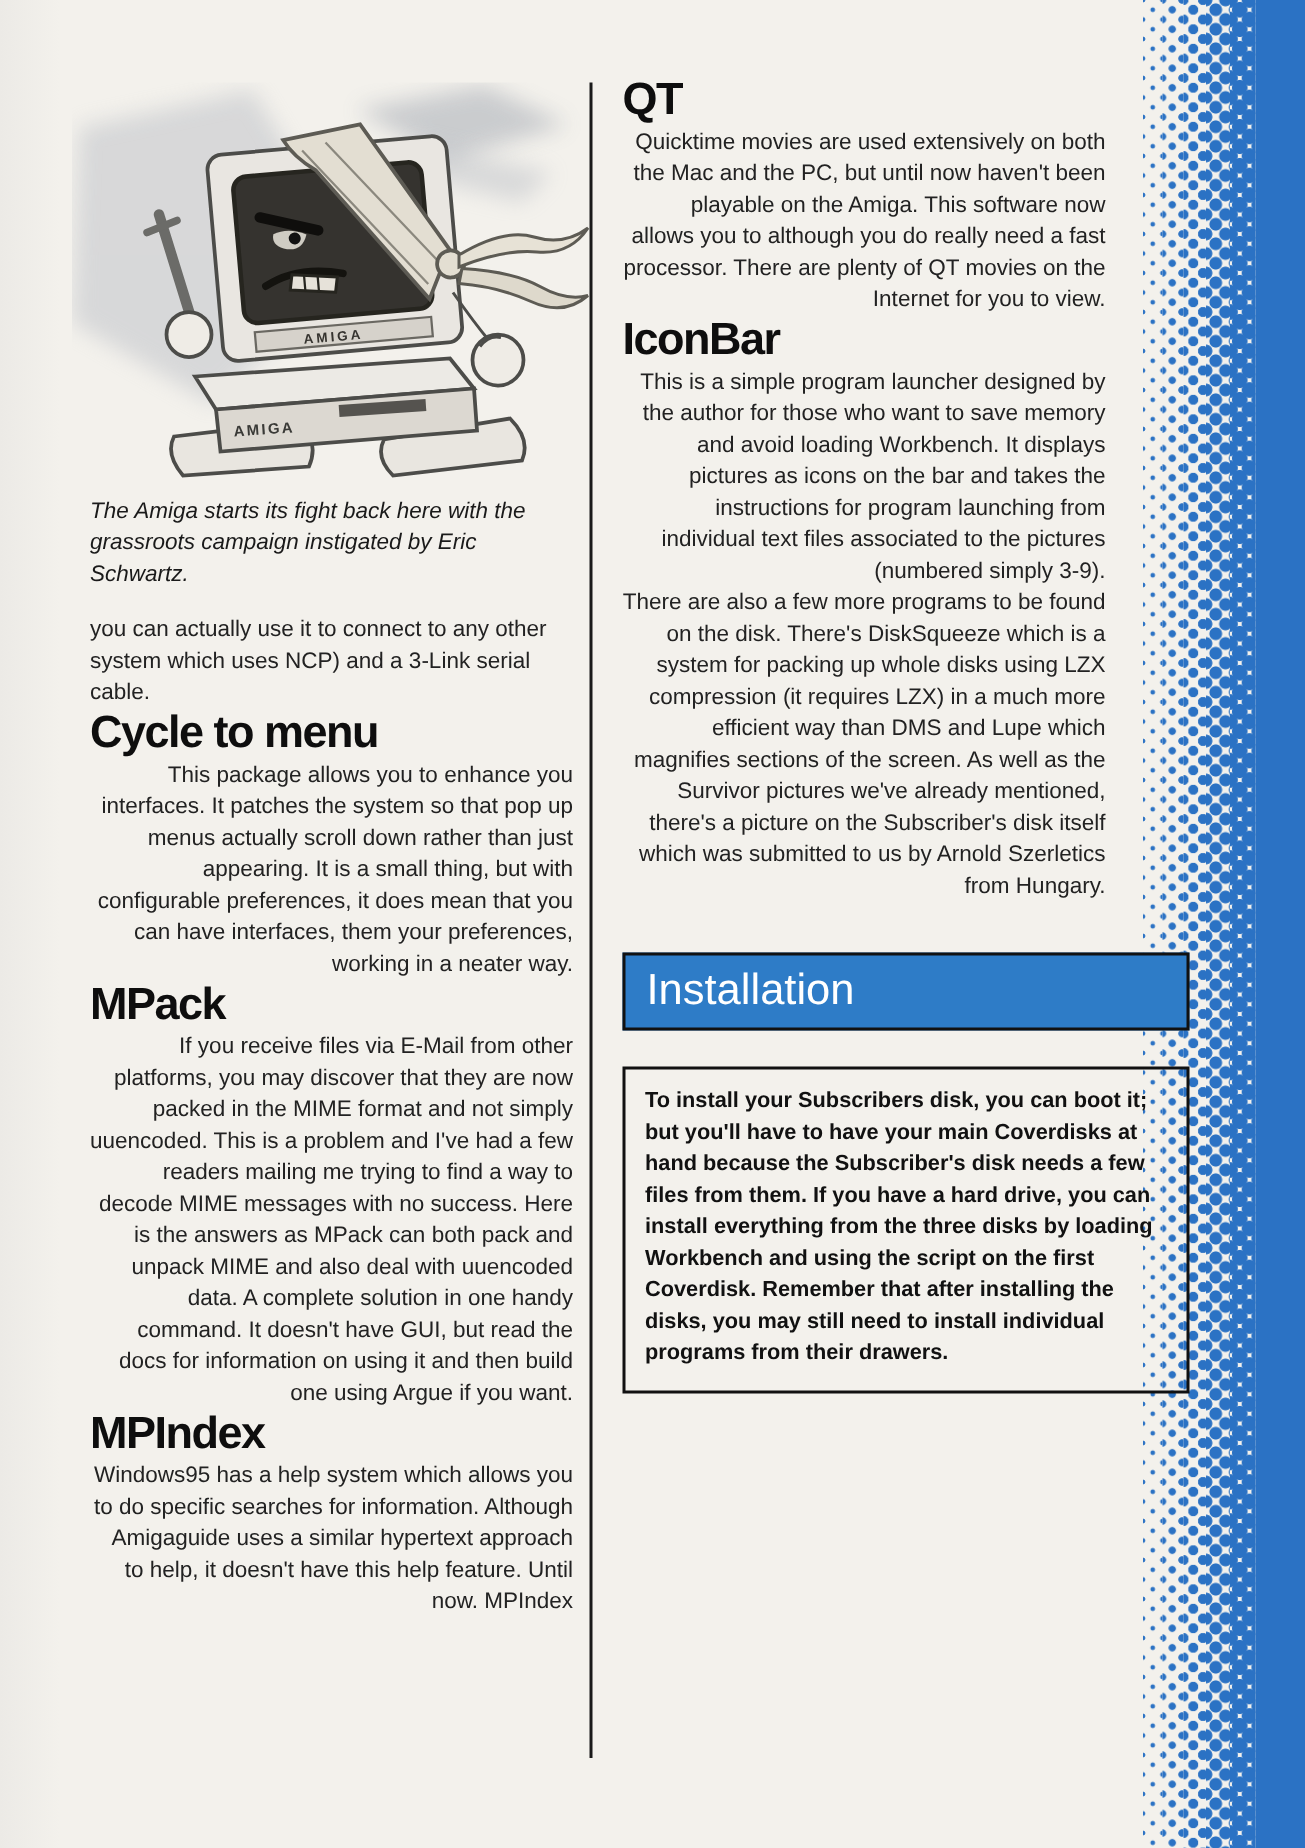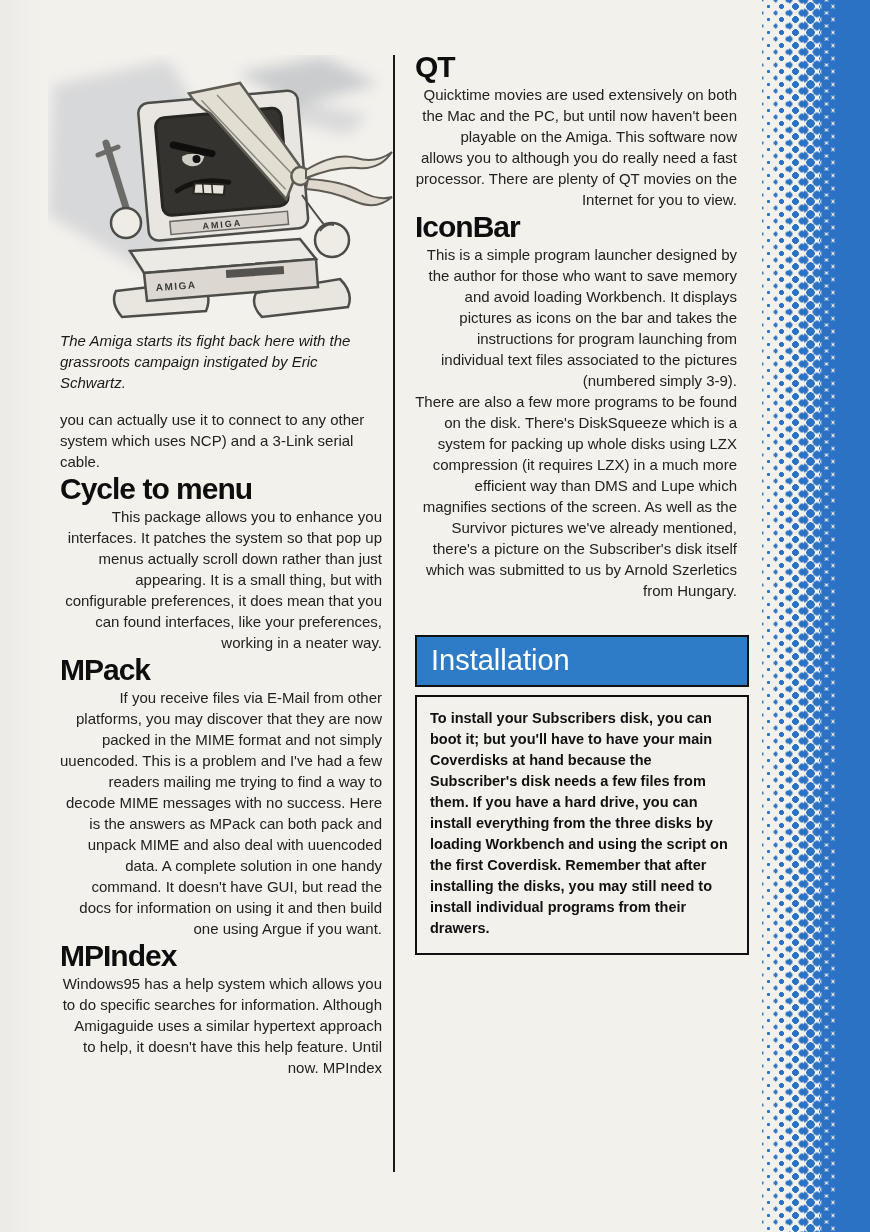--- a/index.html
+++ b/index.html
@@ -41,31 +41,31 @@
     margin:10px 0 0 0;font-size:15px;line-height:21px;
     font-weight:normal;font-style:italic;color:#1a1a1a;
   }
   .mt-para{margin-top:14px;}
   .mt-head{margin-top:30px;}
   .mt-head-lg{margin-top:60px;}
   .after-head{margin-top:3px;text-align:right;}
   
   .illo{position:relative;width:345px;height:265px;margin-left:-12px;}
   
-  .install{margin-top:34px;width:334px;}
+  .install{margin-top:34px;width:378px;}
   .install-header{
     border:2px solid #111;
     background:var(--blue);
     color:#fff;
     font-size:29px;line-height:29px;font-weight:normal;
     padding:9px 0 10px 14px;
     letter-spacing:0;
   }
   .install-bodybox{
-    margin-top:8px;
+    margin-top:24px;
     border:2px solid #111;
     padding:11px 12px 14px 13px;
   }
   .install-bodybox p{
     margin:0;font-weight:bold;font-size:14.5px;line-height:21px;color:#111;
   }
 </style>
 </head>
 <body>
 
@@ -140,21 +140,21 @@
         <circle cx="284" cy="185" r="17" fill="#efece6" stroke="#4c4c49" stroke-width="2.5"></circle>
         <path d="M272,176 q6,-8 14,-6" stroke="#4c4c49" stroke-width="2" fill="none"></path>
       </svg>
     </div>
 
     <p class="caption">The Amiga starts its fight back here with the grassroots campaign instigated by Eric Schwartz.</p>
 
     <p class="body mt-para" style="margin-top:16px">you can actually use it to connect to any other system which uses NCP) and a 3-Link serial cable.</p>
 
     <h2 class="head mt-head">Cycle to menu</h2>
-    <p class="body after-head">This package allows you to enhance you interfaces. It patches the system so that pop up menus actually scroll down rather than just appearing. It is a small thing, but with configurable preferences, it does mean that you can found interfaces, like your preferences, working in a neater way.</p>
+    <p class="body after-head">This package allows you to enhance you interfaces. It patches the system so that pop up menus actually scroll down rather than just appearing. It is a small thing, but with configurable preferences, it does mean that you can have interfaces, them your preferences, working in a neater way.</p>
 
     <h2 class="head mt-head">MPack</h2>
     <p class="body after-head">If you receive files via E-Mail from other platforms, you may discover that they are now packed in the MIME format and not simply uuencoded. This is a problem and I've had a few readers mailing me trying to find a way to decode MIME messages with no success. Here is the answers as MPack can both pack and unpack MIME and also deal with uuencoded data. A complete solution in one handy command. It doesn't have GUI, but read the docs for information on using it and then build one using Argue if you want.</p>
 
     <h2 class="head mt-head">MPIndex</h2>
     <p class="body after-head">Windows95 has a help system which allows you to do specific searches for information. Although Amigaguide uses a similar hypertext approach to help, it doesn't have this help feature. Until now. MPIndex</p>
 
   </div>
 
   <div class="col col-right">

